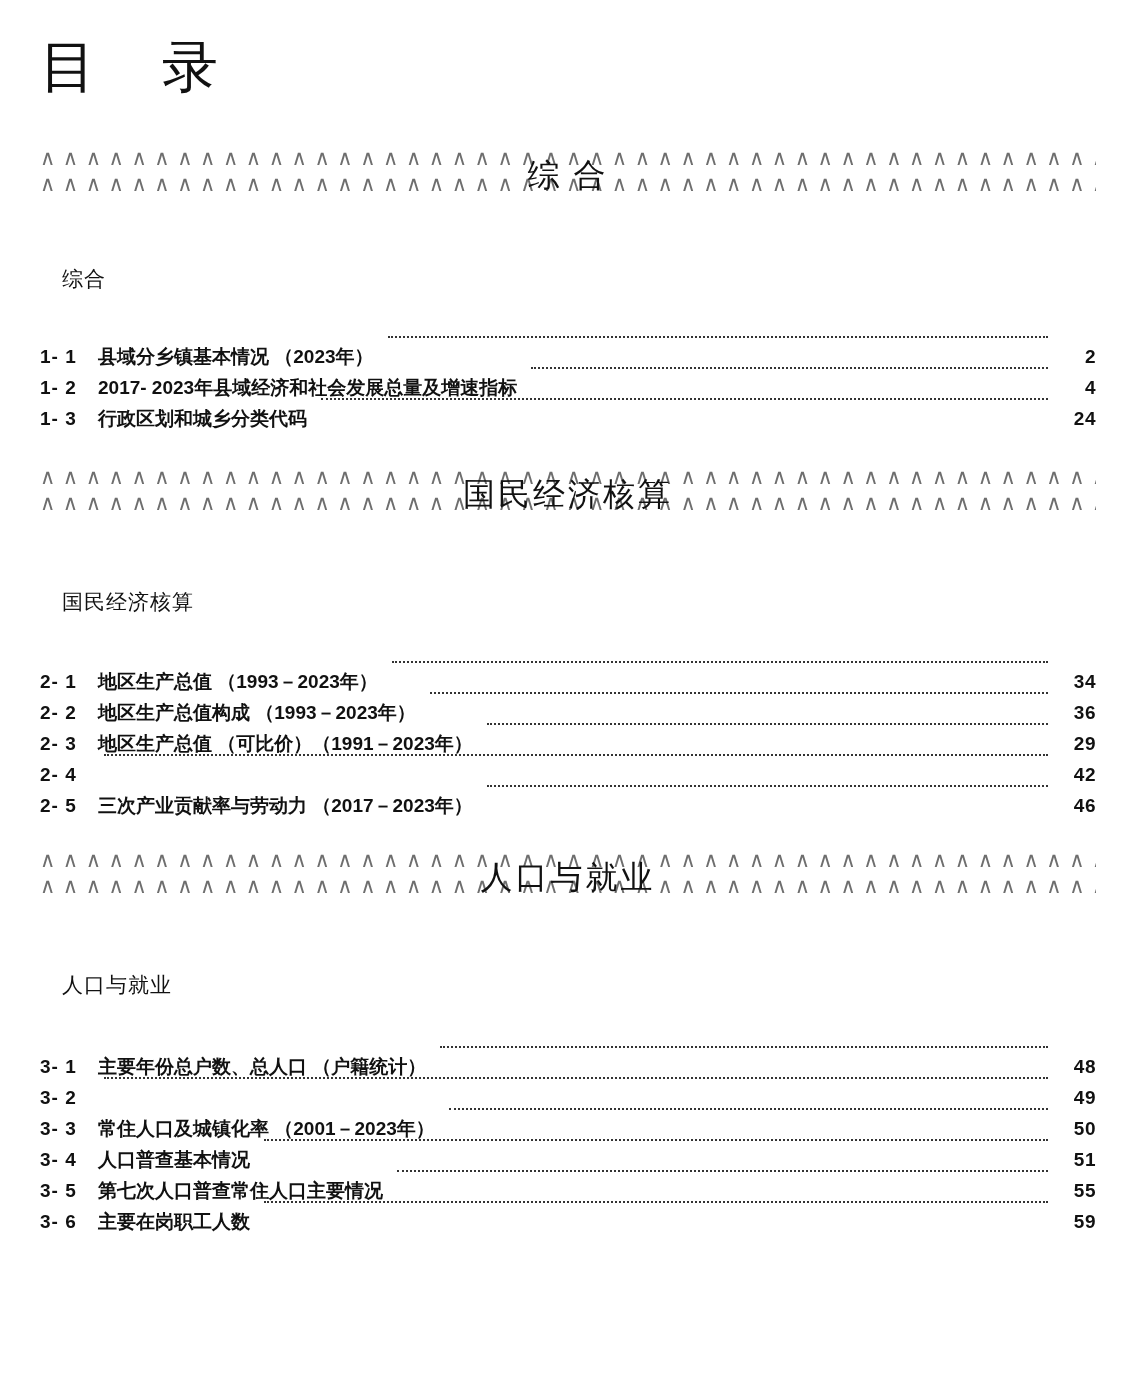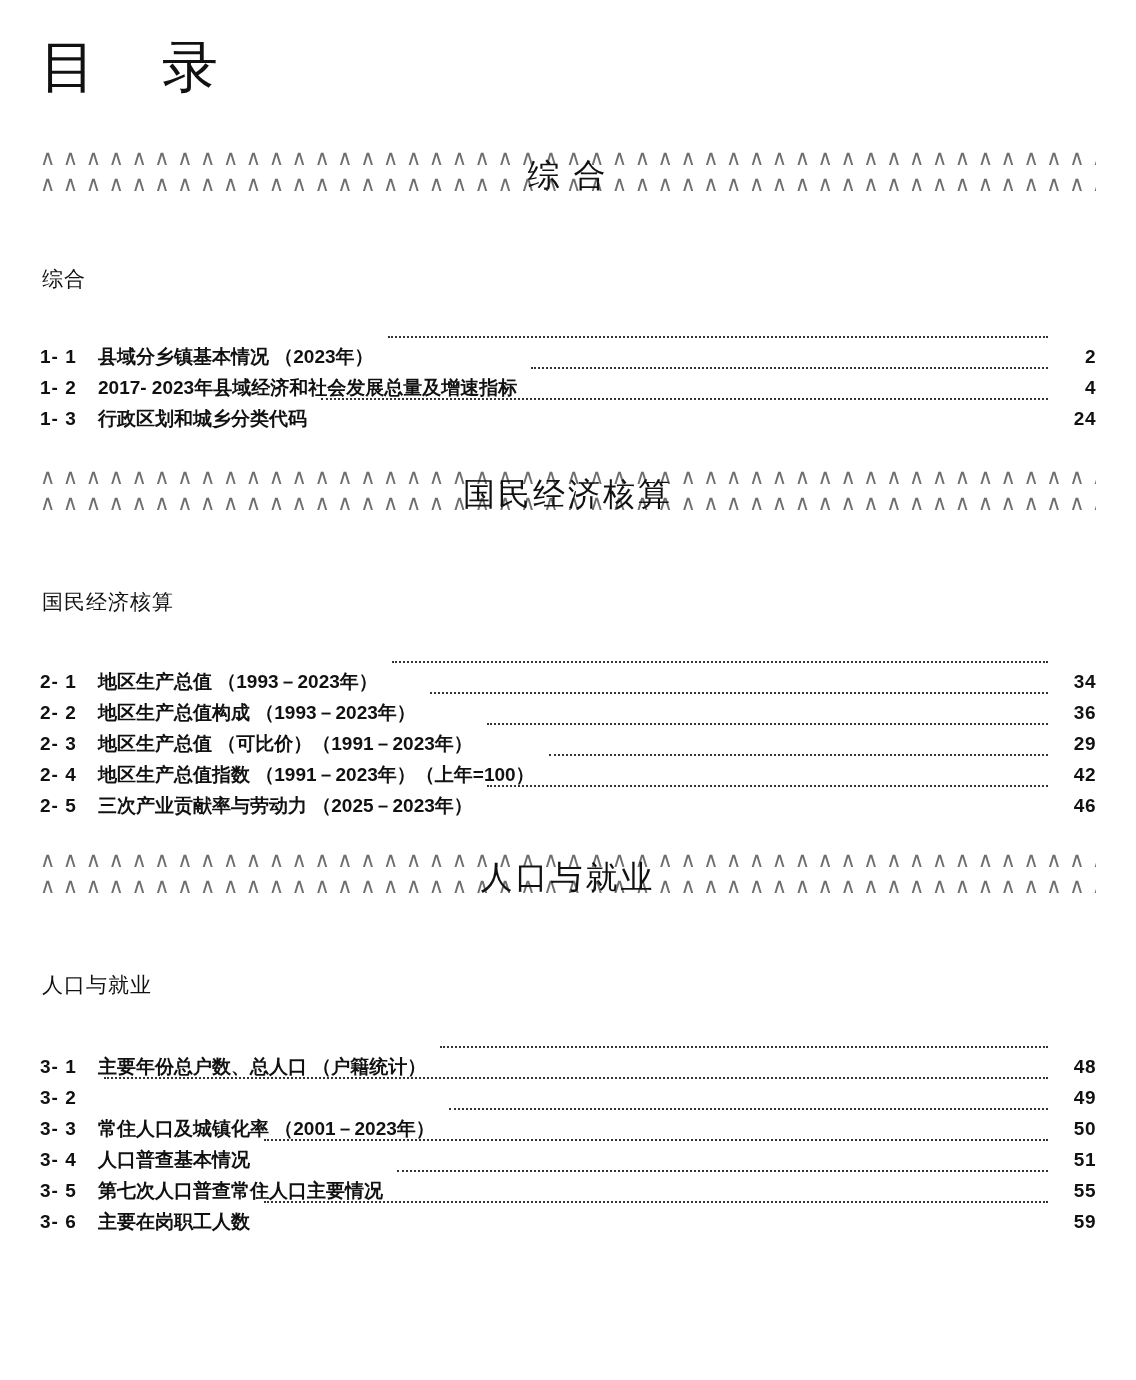--- a/index.html
+++ b/index.html
@@ -70,21 +70,21 @@
     letter-spacing: 3px;
     color: #111;
     padding: 0 4px;
     background: transparent;
   }
 
   
   .sub-head {
     font-size: 21px;
     margin-top: 58px;
-    margin-left: 2px;
+    margin-left: 22px;
     letter-spacing: 1px;
     color: #111;
   }
 
   .entries {
     margin-top: 52px;
   }
   .entry {
     display: flex;
     align-items: flex-start;
@@ -189,27 +189,26 @@
         <span class="page-no">36</span>
       </div>
       <div class="entry">
         <span class="num">2- 3</span>
         <span class="label">地区生产总值 （可比价）（1991－2023年）</span>
         <span class="dots"></span>
         <span class="page-no">29</span>
       </div>
       <div class="entry">
         <span class="num">2- 4</span>
-        <span class="label">地区生产总值指数 （1991－2023年）（上年=100）</span>
         <span class="dots"></span>
         <span class="page-no">42</span>
       </div>
       <div class="entry">
         <span class="num">2- 5</span>
-        <span class="label">三次产业贡献率与劳动力 （2025－2023年）</span>
+        <span class="label">三次产业贡献率与劳动力 （2017－2023年）</span>
         <span class="dots"></span>
         <span class="page-no">46</span>
       </div>
     </div>
   </div>
 
   <div class="block block-3">
     <div class="banner">
       <div class="orn">
         <span>∧∧∧∧∧∧∧∧∧∧∧∧∧∧∧∧∧∧∧∧∧∧∧∧∧∧∧∧∧∧∧∧∧∧∧∧∧∧∧∧∧∧∧∧∧∧∧∧∧∧∧∧∧∧∧∧∧∧∧∧∧∧∧∧∧∧∧∧∧∧∧∧∧∧∧∧∧∧∧∧</span>

